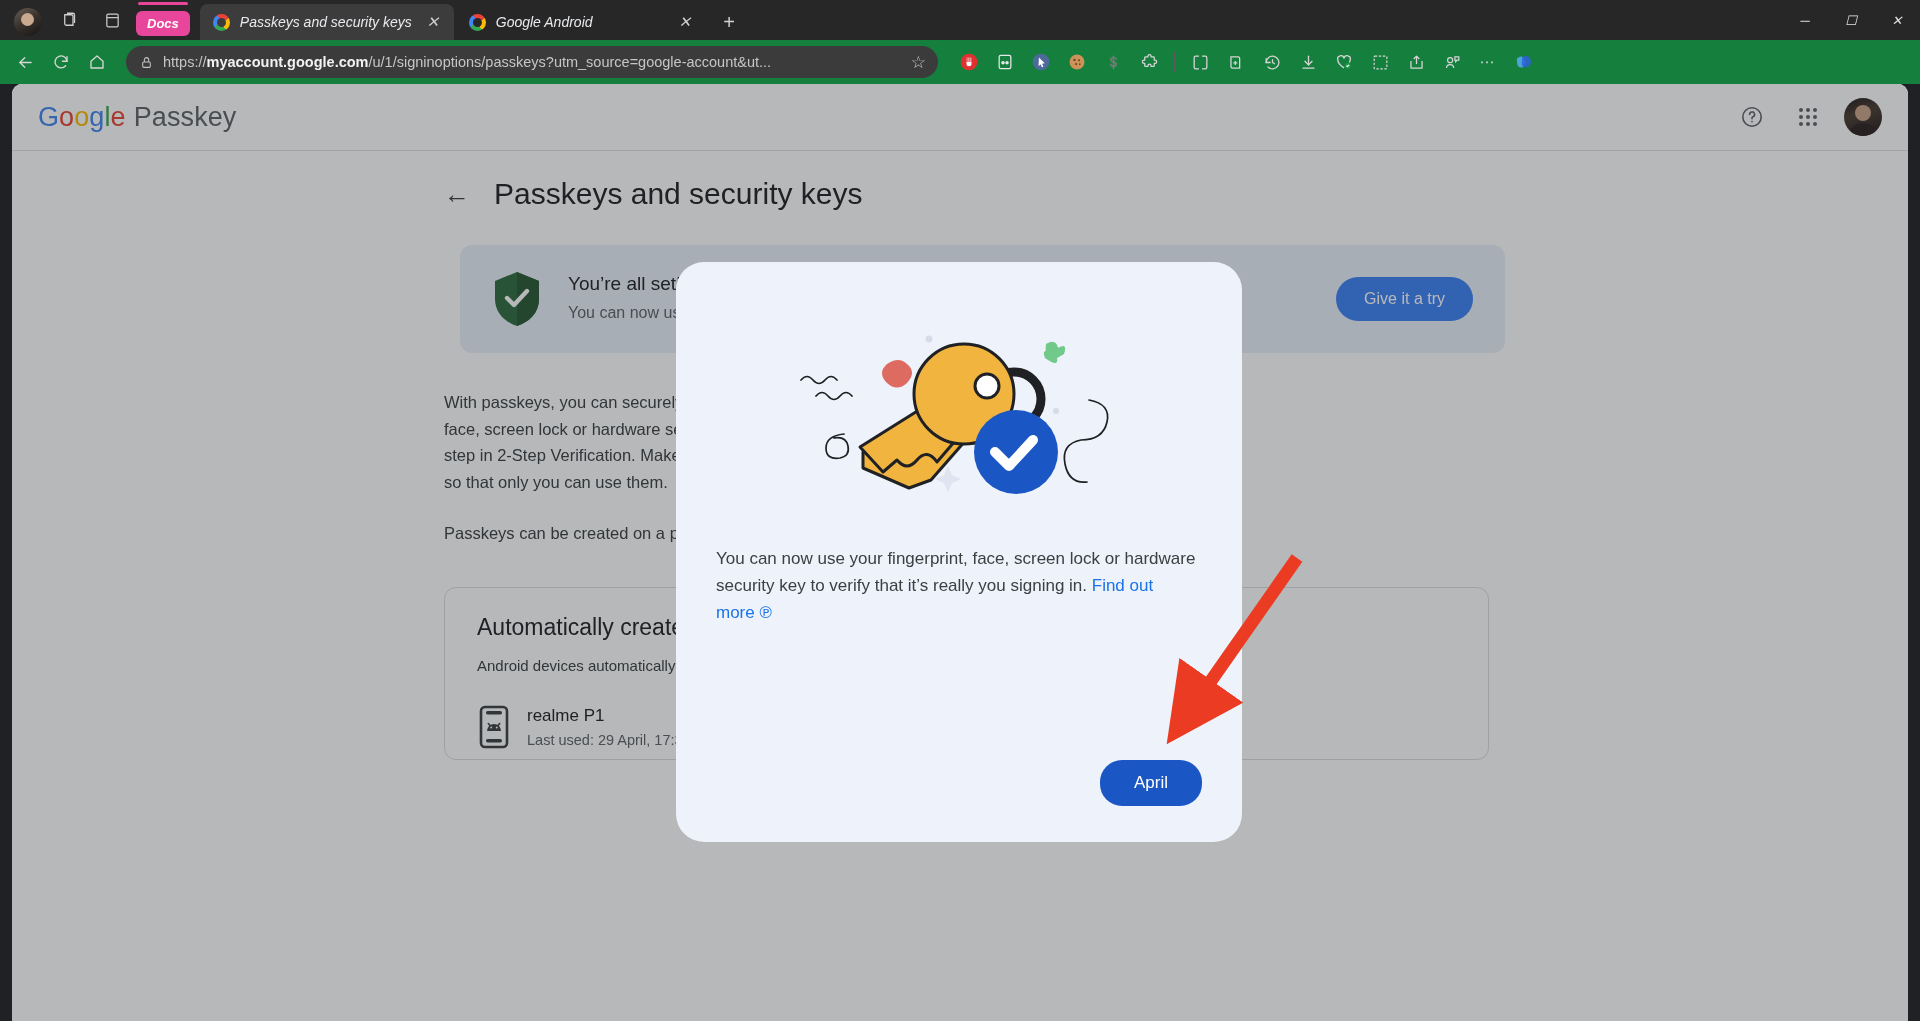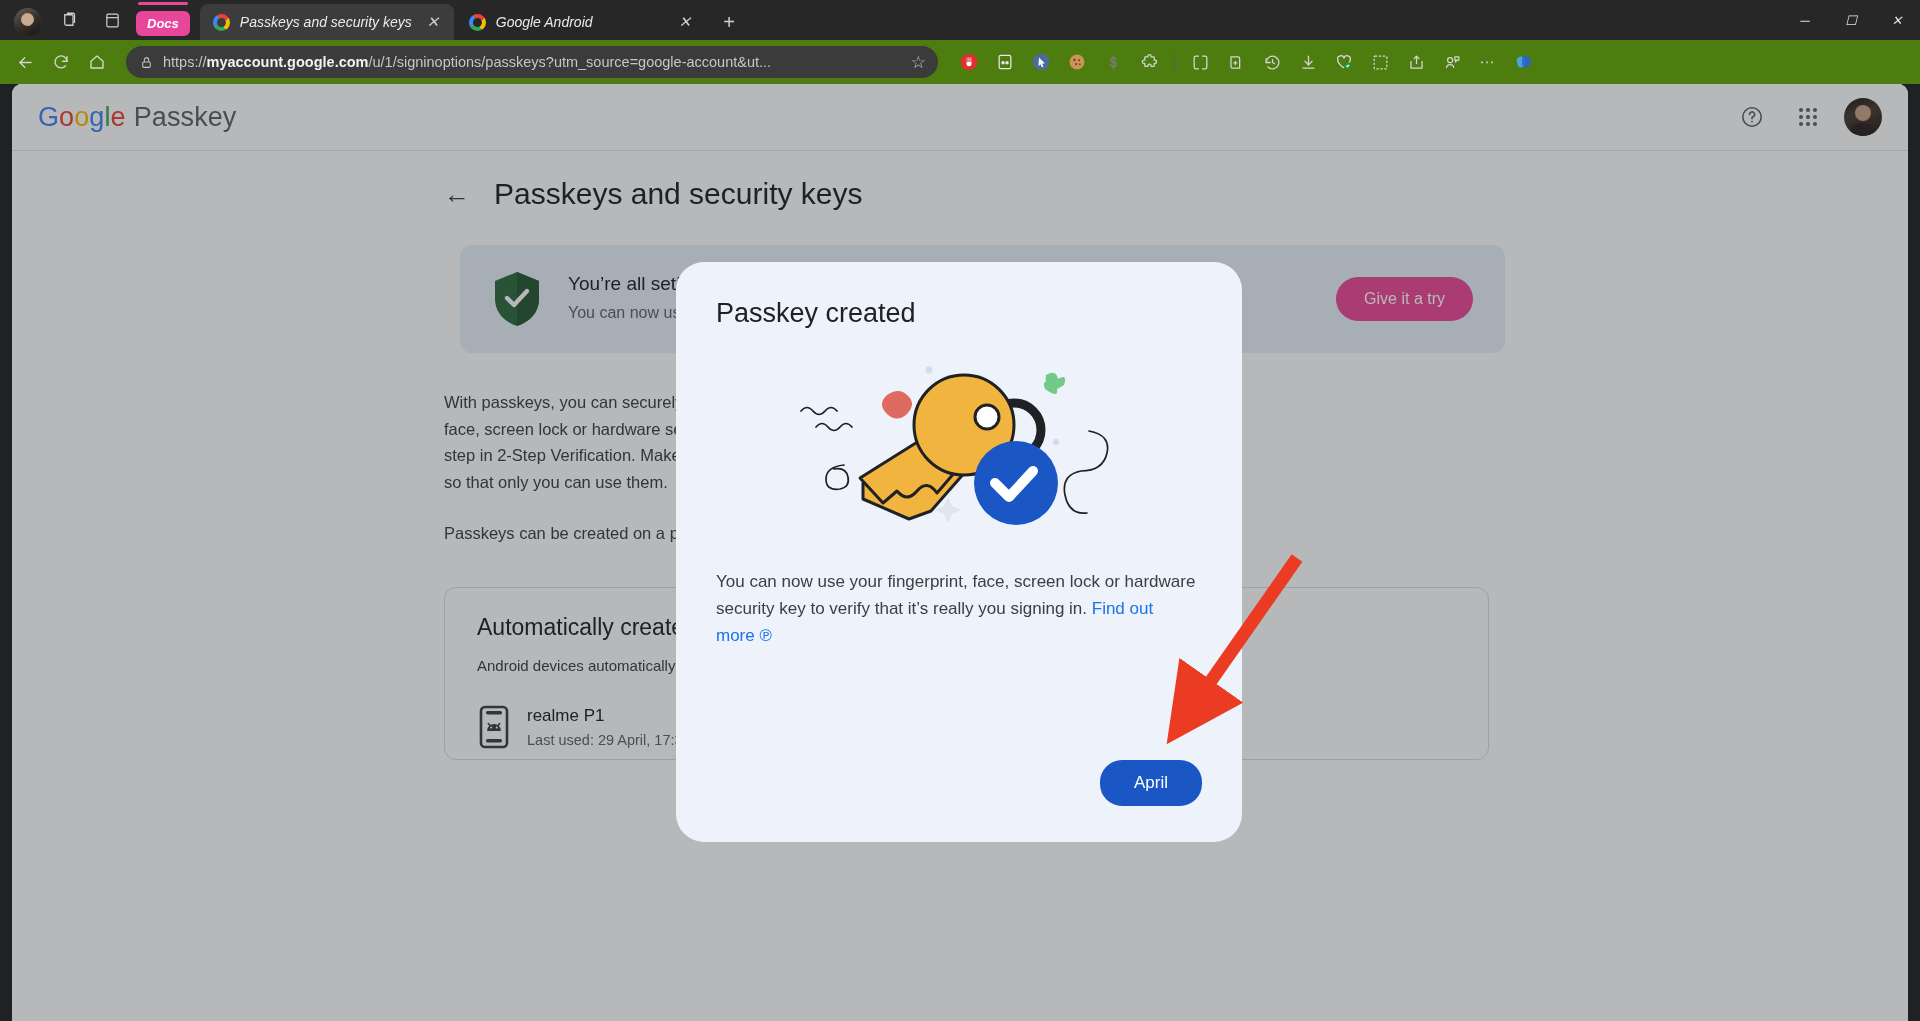--- a/index.html
+++ b/index.html
@@ -62,21 +62,21 @@
   }
   .tab:not(.active) .g-favicon::after { background:#272727; }
   .newtab { width: 30px; height: 30px; display:flex; align-items:center; justify-content:center;
             color:#d0d0d0; font-size:20px; border-radius:6px; margin: 0 0 3px 6px; }
 
   .wincontrols { position:absolute; right:0; top:0; display:flex; height:40px; }
   .wc { width:46px; height:40px; display:flex; align-items:center; justify-content:center; color:#e0e0e0; font-size:13px;}
 
   
   .navbar {
-    height: 44px; background: #4d7c0f;
+    height: 44px; background: #15803d;
     display: flex; align-items: center; gap: 2px; padding: 0 8px;
   }
   .nav-icon {
     width: 34px; height: 34px; display:flex; align-items:center; justify-content:center;
     color:#d6d6d6; border-radius:6px; flex:none;
   }
   .omnibox {
     flex: 0 0 auto; width: 812px; height: 32px; background:#3b3b3b; border-radius: 16px;
     display:flex; align-items:center; gap:10px; padding: 0 12px 0 14px; margin-left: 10px;
     color:#c6c6c6; font-size: 14.5px; overflow: hidden;
@@ -128,21 +128,21 @@
   .allset-card {
     width: 1045px; background:#e9f0fb; border-radius: 12px;
     display:flex; align-items:center; justify-content:space-between;
     padding: 26px 32px; margin-top: 8px; margin-left: 16px;
   }
   .allset-left { display:flex; align-items:center; gap: 26px; }
   .allset-text h3 { font-size: 19px; color:#202124; font-weight:500; margin-bottom: 6px; }
   .allset-text p { font-size: 16px; color:#5f6368; line-height: 1.45; max-width: 430px; }
   .shield { width:50px; height:56px; flex:none; }
   .btn-filled {
-    background:#ec4899; color:#fff; border:none; border-radius: 22px;
+    background:#3b82f6; color:#fff; border:none; border-radius: 22px;
     padding: 13px 28px; font-size: 16px; font-family:inherit; font-weight:500;
   }
 
   .body-para { font-size: 16.5px; color:#3c4043; line-height: 1.62; max-width: 660px; margin-top: 36px; }
   .body-para + .body-para { margin-top: 24px; }
 
   .btn-outline {
     margin-top: 36px; background: transparent; color:#1a56c4; border:1px solid #c9cdd2;
     border-radius: 24px; padding: 13px 28px 13px 22px; font-size: 16px; font-family:inherit;
     font-weight:500; display:inline-flex; align-items:center; gap: 14px;
@@ -162,21 +162,21 @@
   
   .modal {
     position:absolute; z-index: 60;
     left: 676px; top: 262px; width: 566px; height: 580px;
     background:#eef2fb; border-radius: 28px;
     padding: 36px 40px 0 40px;
     display:flex; flex-direction: column;
   }
   .modal h2 { font-size: 27px; color:#202124; font-weight: 400; }
   .modal-illus { margin: 26px 0 8px 0; display:flex; justify-content:center; }
-  .modal-body { font-size: 17px; color:#3c4043; line-height: 1.6; margin-top: 20px; }
+  .modal-body { font-size: 17px; color:#3c4043; line-height: 1.6; margin-top: 28px; }
   .modal-body a { color:#1a73e8; text-decoration: none; }
   .modal-actions { margin-top: auto; display:flex; justify-content:flex-end; padding-bottom: 36px; }
   .btn-done {
     background:#1a56c4; color:#fff; border:none; border-radius: 22px;
     padding: 13px 34px; font-size: 17px; font-family:inherit; font-weight:500;
   }
   .arrow-overlay { position:absolute; z-index: 70; left: 1150px; top: 548px; pointer-events:none; }
 </style>
 </head>
 <body>
@@ -434,21 +434,20 @@
             <div class="dused">Last used: 29 April, 17:30, Hyderabad, Telangana, India</div>
           </div>
         </div>
       </div>
     </div>
 
     <div class="dim"></div>
   </div>
 
   <div class="modal">
-    <h2>Passkey created</h2>
 
     <div class="modal-illus">
       <svg width="400" height="185" viewBox="0 0 400 185">
 
         <g fill="none" stroke="#202124" stroke-width="1.7" stroke-linecap="round">
           <path d="M42 56 q6-7 12 0 t12 0 t12 0"></path>
           <path d="M57 72 q6-7 12 0 t12 0 t12 0"></path>
           <path d="M85 110 q-18 2 -18 14 t14 10 q10-2 8-12 t-14-8"></path>
           <path d="M330 76 q22 4 18 22 t-26 18 q-20 4 -16 24 t22 18"></path>
         </g>

